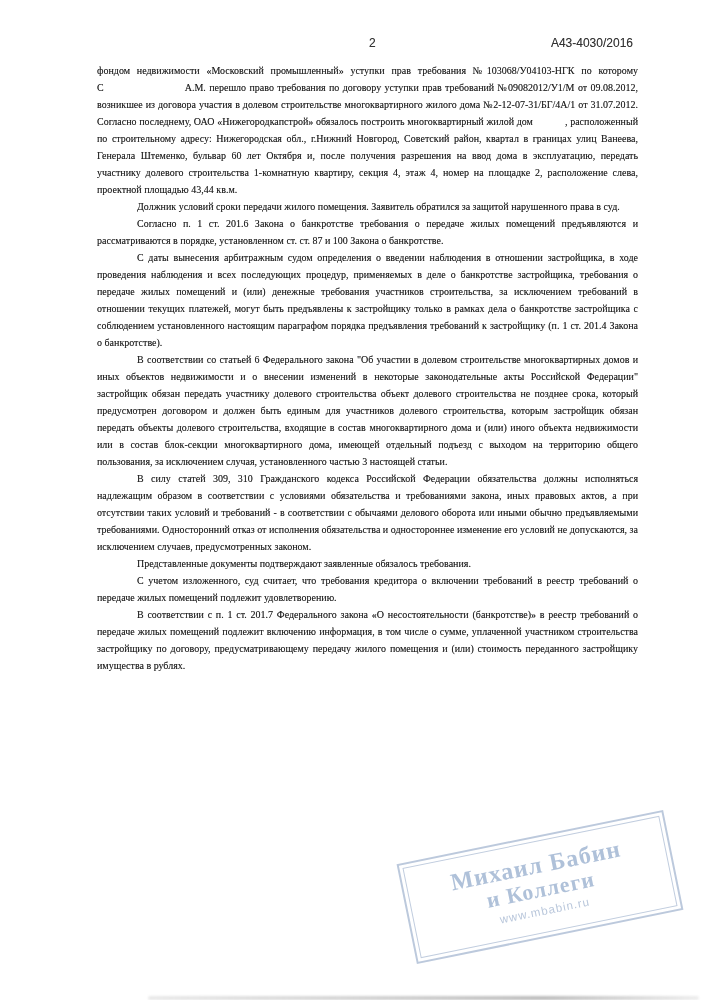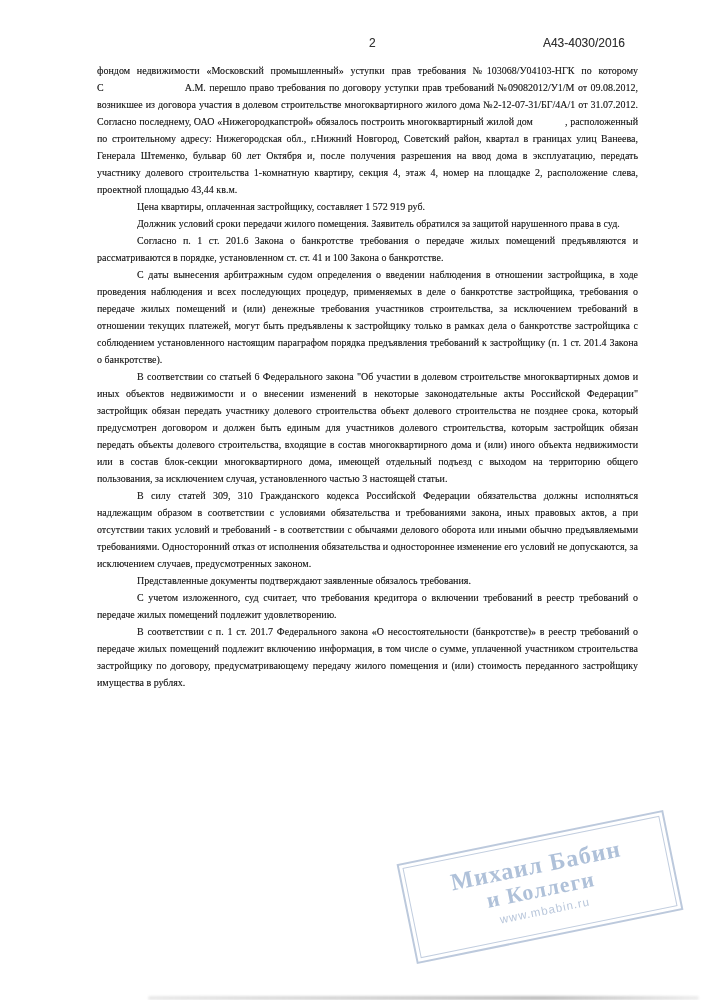--- a/index.html
+++ b/index.html
@@ -11,21 +11,21 @@
     overflow:hidden;
     font-family:"Liberation Serif","DejaVu Serif",serif;
   }
   .header {
     position:absolute; top:36px; left:97px; width:540px; height:15px;
     font-family:"Liberation Sans","DejaVu Sans",sans-serif;
     font-size:12px; color:#333;
     text-shadow:0 0 .4px rgba(40,40,40,.45);
   }
   .pagenum { position:absolute; left:51%; transform:translateX(-50%); }
-  .casenum { position:absolute; right:12px; }
+  .casenum { position:absolute; right:4px; }
   .body-text {
     position:relative; z-index:2;
     margin:62px 70px 0 97px;
     width:541px;
     font-size:10px; line-height:17px;
     text-align:justify;
     color:#1f1f1f;
     text-shadow:0 0 .55px rgba(25,25,25,.5);
   }
   .body-text p { margin:0; text-indent:40px; }
@@ -84,23 +84,22 @@
 
 <div class="page">
 
   <div class="header">
     <span class="pagenum">2</span>
     <span class="casenum">А43-4030/2016</span>
   </div>
 
   <div class="body-text">
     <p class="no-indent">фондом недвижимости «Московский промышленный» уступки прав требования №103068/У04103-НГК по которому С&nbsp;&nbsp;&nbsp;&nbsp;&nbsp;&nbsp;&nbsp;&nbsp;&nbsp;&nbsp;&nbsp;&nbsp;&nbsp;&nbsp;&nbsp;&nbsp;&nbsp;&nbsp;&nbsp;&nbsp;&nbsp;&nbsp;&nbsp;&nbsp;А.М. перешло право требования по договору уступки прав требований №09082012/У1/М от 09.08.2012, возникшее из договора участия в долевом строительстве многоквартирного жилого дома №2-12-07-31/БГ/4А/1 от 31.07.2012. Согласно последнему, ОАО «Нижегородкапстрой» обязалось построить многоквартирный жилой дом&nbsp;&nbsp;&nbsp;&nbsp;&nbsp;&nbsp;&nbsp;&nbsp;&nbsp;&nbsp;&nbsp;&nbsp;, расположенный по строительному адресу: Нижегородская обл., г.Нижний Новгород, Советский район, квартал в границах улиц Ванеева, Генерала Штеменко, бульвар 60 лет Октября и, после получения разрешения на ввод дома в эксплуатацию, передать участнику долевого строительства 1-комнатную квартиру, секция 4, этаж 4, номер на площадке 2, расположение слева, проектной площадью 43,44 кв.м.</p>
-    <p>Цена квартиры, оплаченная застройщику, составляет 1 572 919 руб.</p>
     <p>Должник условий сроки передачи жилого помещения. Заявитель обратился за защитой нарушенного права в суд.</p>
-    <p>Согласно п. 1 ст. 201.6 Закона о банкротстве требования о передаче жилых помещений предъявляются и рассматриваются в порядке, установленном ст. ст. 41 и 100 Закона о банкротстве.</p>
+    <p>Согласно п. 1 ст. 201.6 Закона о банкротстве требования о передаче жилых помещений предъявляются и рассматриваются в порядке, установленном ст. ст. 87 и 100 Закона о банкротстве.</p>
     <p>С даты вынесения арбитражным судом определения о введении наблюдения в отношении застройщика, в ходе проведения наблюдения и всех последующих процедур, применяемых в деле о банкротстве застройщика, требования о передаче жилых помещений и (или) денежные требования участников строительства, за исключением требований в отношении текущих платежей, могут быть предъявлены к застройщику только в рамках дела о банкротстве застройщика с соблюдением установленного настоящим параграфом порядка предъявления требований к застройщику (п. 1 ст. 201.4 Закона о банкротстве).</p>
     <p>В соответствии со статьей 6 Федерального закона "Об участии в долевом строительстве многоквартирных домов и иных объектов недвижимости и о внесении изменений в некоторые законодательные акты Российской Федерации" застройщик обязан передать участнику долевого строительства объект долевого строительства не позднее срока, который предусмотрен договором и должен быть единым для участников долевого строительства, которым застройщик обязан передать объекты долевого строительства, входящие в состав многоквартирного дома и (или) иного объекта недвижимости или в состав блок-секции многоквартирного дома, имеющей отдельный подъезд с выходом на территорию общего пользования, за исключением случая, установленного частью 3 настоящей статьи.</p>
     <p>В силу статей 309, 310 Гражданского кодекса Российской Федерации обязательства должны исполняться надлежащим образом в соответствии с условиями обязательства и требованиями закона, иных правовых актов, а при отсутствии таких условий и требований - в соответствии с обычаями делового оборота или иными обычно предъявляемыми требованиями. Односторонний отказ от исполнения обязательства и одностороннее изменение его условий не допускаются, за исключением случаев, предусмотренных законом.</p>
     <p>Представленные документы подтверждают заявленные обязалось требования.</p>
     <p>С учетом изложенного, суд считает, что требования кредитора о включении требований в реестр требований о передаче жилых помещений подлежит удовлетворению.</p>
     <p>В соответствии с п. 1 ст. 201.7 Федерального закона «О несостоятельности (банкротстве)» в реестр требований о передаче жилых помещений подлежит включению информация, в том числе о сумме, уплаченной участником строительства застройщику по договору, предусматривающему передачу жилого помещения и (или) стоимость переданного застройщику имущества в рублях.</p>
   </div>
 
   <div class="stamp">
     <div class="stamp-border">

